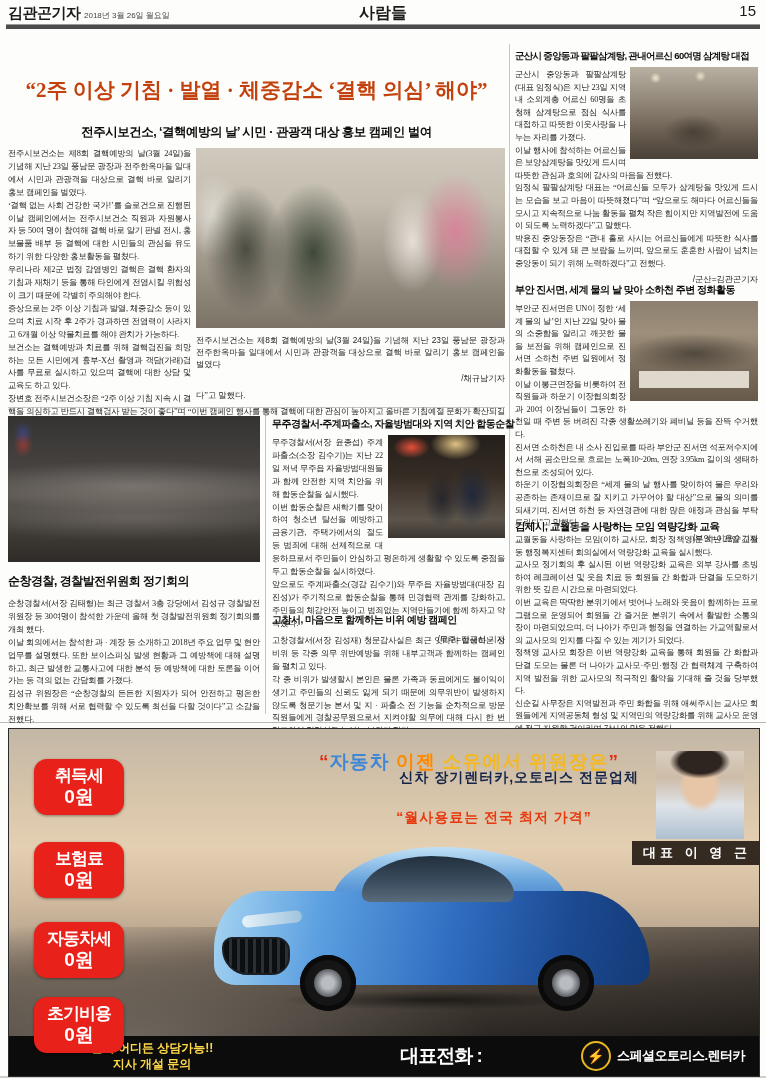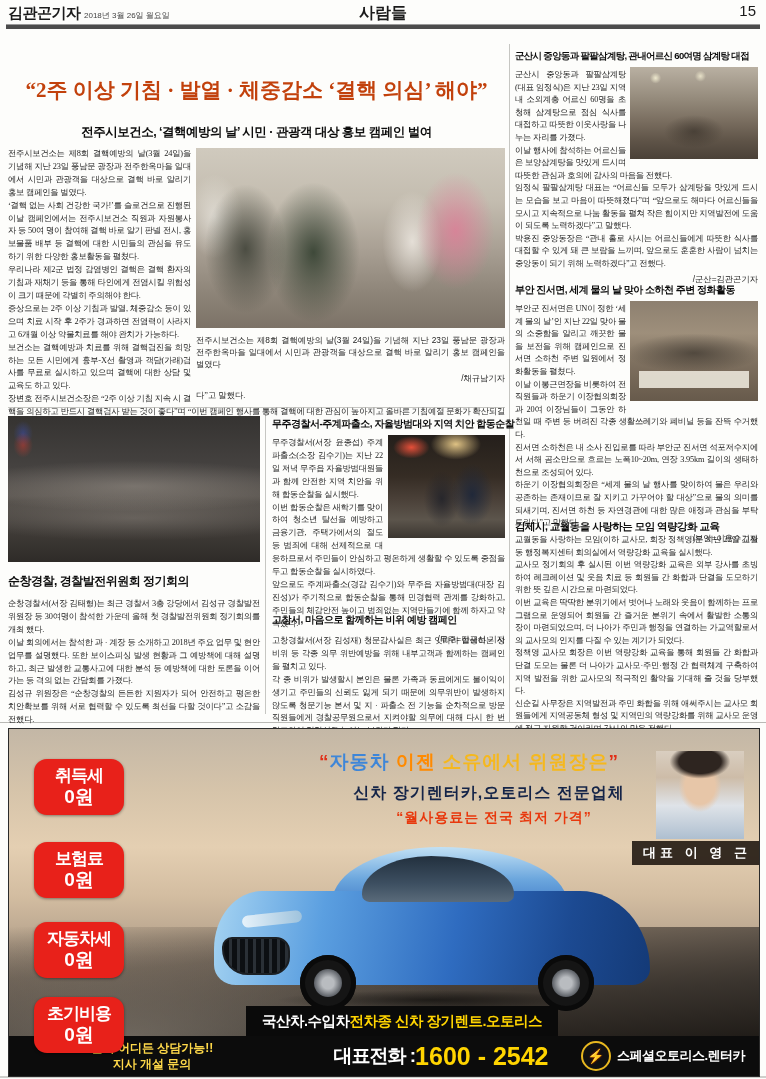--- a/index.html
+++ b/index.html
@@ -93,22 +93,22 @@
         linear-gradient(175deg, rgba(90,82,72,0) 0%, rgba(70,62,55,.65) 30%, #3a342e 68%, #201c18 100%);}
   .badge{position:absolute;left:25px;width:90px;padding:7px 0 8px 0;background:#e8211a;border-radius:13px;
       color:#fff;text-align:center;font-family:"Liberation Sans",sans-serif;font-weight:bold;z-index:6;
       box-shadow:0 1px 3px rgba(0,0,0,.4);}
   .badge .b1{font-size:17px;line-height:20px;letter-spacing:-1px;}
   .badge .b2{font-size:19px;line-height:21px;}
   .badge1{top:30px;} .badge2{top:113px;} .badge3{top:193px;} .badge4{top:268px;}
   .slogan{position:absolute;left:250px;top:20px;width:420px;text-align:center;
       font-family:"Liberation Sans",sans-serif;font-weight:bold;font-size:19px;letter-spacing:1px;}
   .slogan .q{color:#e03018;} .slogan .w1{color:#3e86d8;} .slogan .w2{color:#ff8a00;} .slogan .w3{color:#f5b81e;}
-  .ad-subline{position:absolute;left:330px;top:54px;width:300px;text-align:center;
-      font-family:"Liberation Sans",sans-serif;font-weight:bold;font-size:16px;color:#142448;letter-spacing:1px;}
+  .ad-subline{position:absolute;left:330px;top:40px;width:300px;text-align:right;
+      font-family:"Liberation Sans",sans-serif;font-weight:bold;font-size:14px;color:#142448;letter-spacing:1px;}
   .ad-priceline{position:absolute;left:340px;top:80px;width:290px;text-align:center;
       font-family:"Liberation Sans",sans-serif;font-weight:bold;font-size:14px;color:#e8380d;letter-spacing:1px;}
   .ceo-photo{position:absolute;left:647px;top:22px;width:88px;height:88px;
       background:
         radial-gradient(46px 26px at 50% 12%, #2e2520 0 46%, transparent 66%),
         radial-gradient(30px 36px at 50% 40%, #e7c6a8 0 50%, transparent 72%),
         linear-gradient(180deg,#d9cec0 0%,#cdbca8 30%,#dfe3e8 62%,#aebfd0 100%);}
   .ceo-caption{position:absolute;left:623px;top:112px;width:130px;padding:3px 0;text-align:center;
       background:rgba(22,14,8,.85);color:#fff;font-family:"Liberation Sans",sans-serif;
       font-weight:bold;font-size:13px;letter-spacing:4px;}
@@ -281,33 +281,28 @@
       <div class="car-grille"></div>
       <div class="car-headlight"></div>
       <div class="wheel w1">
           <div class="rim"></div>
         </div>
       <div class="wheel w2">
           <div class="rim"></div>
         </div>
     </div>
 
-    <div class="car-bar">
-        <span class="wt">국산차.수입차 </span>
-        <span class="yt">전차종 신차 장기렌트.오토리스</span>
-      </div>
 
     <div class="ad-footer">
       <div class="af-left">
         <div>전국 어디든 상담가능!!</div>
         <div>지사 개설 문의</div>
       </div>
       <div class="af-phone">
         <span class="lbl">대표전화 : </span>
-        <span class="num">1600 - 2542</span>
       </div>
       <div class="af-brand">
         <div class="logo-circle">⚡</div>
         <div class="bname">스페셜오토리스.렌터카</div>
       </div>
     </div>
   </div>
 
 </div>
 

